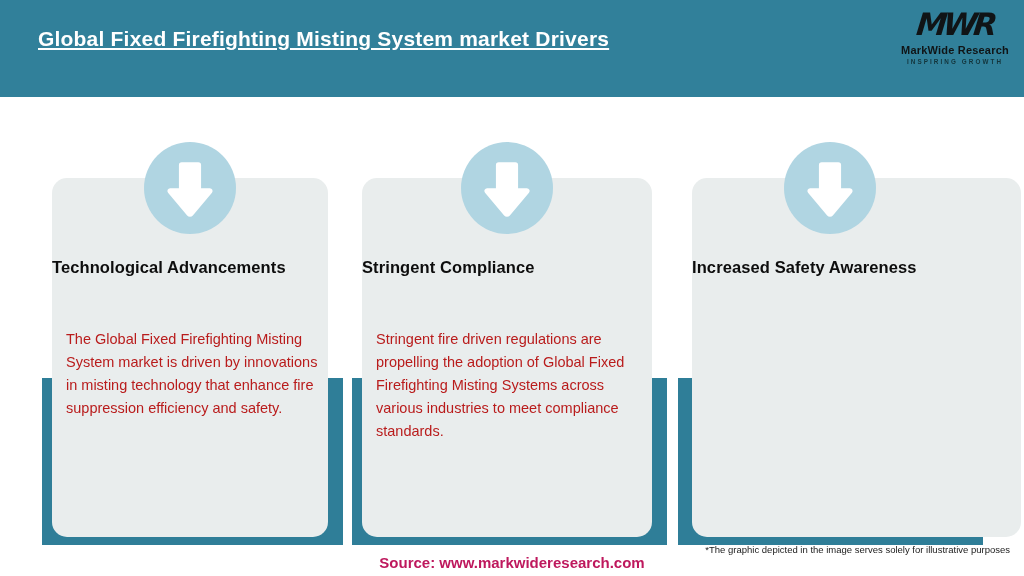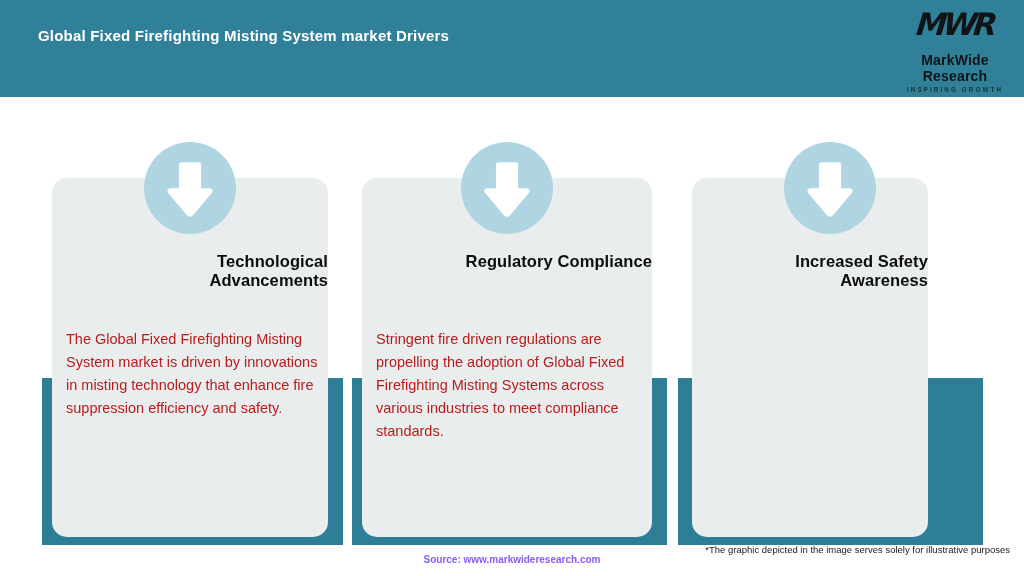--- a/index.html
+++ b/index.html
@@ -8,68 +8,68 @@
     position:relative;width:1024px;height:576px;overflow:hidden;
     background:#ffffff;font-family:"Liberation Sans",sans-serif;
   }
   
   .header{
     position:absolute;top:0;left:0;width:1024px;height:97px;
     background:var(--header-bg,#31809a);
   }
   .header-title{
     position:absolute;left:38px;top:27px;
-    font-size:15px;font-weight:bold;color:#ffffff;letter-spacing:.2px;
+    font-size:21px;font-weight:bold;color:#ffffff;letter-spacing:.2px;text-decoration:underline;
   }
   .logo{
     position:absolute;top:9px;right:14px;width:110px;text-align:center;color:#101416;
   }
   .logo-monogram{
     font-family:"DejaVu Sans",sans-serif;
     font-size:31px;font-weight:bold;font-style:italic;
     letter-spacing:-4px;line-height:30px;transform:skewX(-6deg);
   }
-  .logo-name{font-size:14px;font-weight:bold;letter-spacing:.2px;margin-top:13px;}
+  .logo-name{font-size:11px;font-weight:bold;letter-spacing:.2px;margin-top:5px;}
   .logo-tagline{font-size:6.3px;font-weight:bold;letter-spacing:2.1px;color:#13333a;margin-top:2px;}
   
   .back-bar{
     position:absolute;top:378px;height:167px;
     background:var(--bar,#2f7e98);
   }
   .bar-1{left:42px;width:301px;}
   .bar-2{left:352px;width:315px;}
   .bar-3{left:678px;width:305px;}
   .card{
     position:absolute;top:178px;height:359px;
     background:var(--card-bg,#e9eded);border-radius:15px;
   }
   .card-1{left:52px;width:276px;}
   .card-2{left:362px;width:290px;}
-  .card-3{left:692px;width:236px;}
+  .card-3{left:692px;width:329px;}
   .circle{
     position:absolute;top:142px;width:92px;height:92px;border-radius:50%;
     background:var(--circle,#b0d5e2);
     display:flex;align-items:center;justify-content:center;
   }
   .circle-1{left:144px;}
   .circle-2{left:461px;}
   .circle-3{left:784px;}
   .arrow-svg{width:48px;height:60px;display:block;margin-top:4px;}
   .card-title{
-    position:absolute;top:74px;left:0;right:0;text-align:right;
-    font-size:16.5px;font-weight:bold;color:#0d0d0d;letter-spacing:.1px;padding-left:48px;
+    position:absolute;top:80px;left:0;right:0;text-align:left;
+    font-size:16.5px;font-weight:bold;color:#0d0d0d;letter-spacing:.1px;
   }
   .card-body{
     position:absolute;top:150px;left:14px;right:8px;
     font-size:14.5px;line-height:23px;color:#b91c1c;
   }
   
   .source{
     position:absolute;top:554px;left:0;width:1024px;text-align:center;
-    font-size:10px;font-weight:bold;color:#8b5cf6;
+    font-size:15px;font-weight:bold;color:#be185d;
   }
   .disclaimer{
     position:absolute;top:544px;right:14px;
     font-size:9.5px;color:#1a1a1a;margin-left:40px;
   }
 </style>
 </head>
 <body>
 
 <div class="canvas">
@@ -86,21 +86,21 @@
   <div class="back-bar bar-1"></div>
   <div class="back-bar bar-2"></div>
   <div class="back-bar bar-3"></div>
 
   <div class="card card-1">
     <div class="card-title">Technological Advancements</div>
     <div class="card-body">The Global Fixed Firefighting Misting System market is driven by innovations in misting technology that enhance fire suppression efficiency and safety.</div>
   </div>
 
   <div class="card card-2">
-    <div class="card-title">Regulatory Compliance</div>
+    <div class="card-title">Stringent Compliance</div>
     <div class="card-body">Stringent fire driven regulations are propelling the adoption of Global Fixed Firefighting Misting Systems across various industries to meet compliance standards.</div>
   </div>
 
   <div class="card card-3">
     <div class="card-title">Increased Safety Awareness</div>
   </div>
 
   <div class="circle circle-1">
     <svg class="arrow-svg" viewBox="0 0 52 64">
       <path d="M17 2 h18 a3 3 0 0 1 3 3 v25 h9.5 a3 3 0 0 1 2.3 4.9 L29.1 59.5 a4.1 4.1 0 0 1 -6.2 0 L2.2 34.9 A3 3 0 0 1 4.5 30 H14 V5 a3 3 0 0 1 3 -3 Z" fill="#ffffff"></path>

